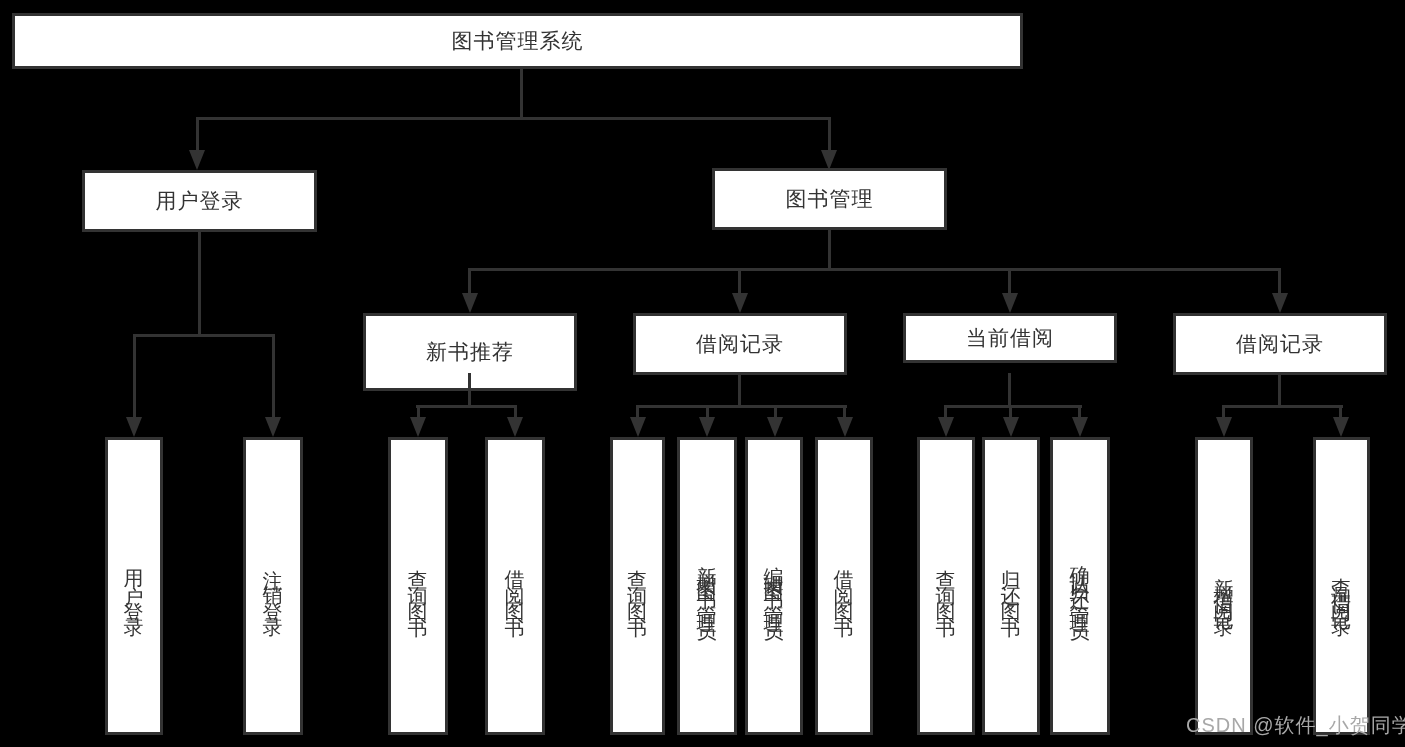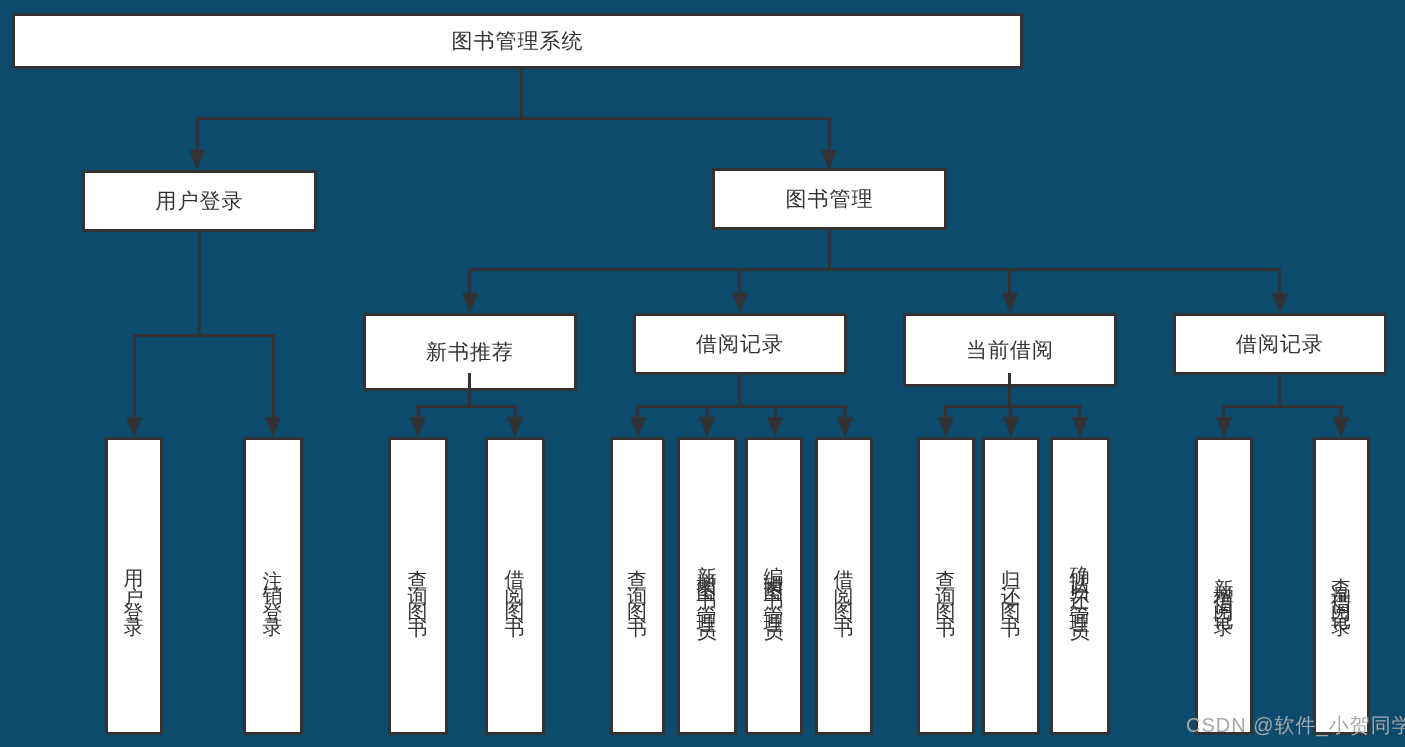--- a/index.html
+++ b/index.html
@@ -1,17 +1,17 @@
 <!DOCTYPE html>
 <html><head>
 <meta charset="utf-8">
 <style>
   html,body{margin:0;padding:0;background:#ffffff;}
   body{font-family:"Liberation Sans","DejaVu Sans",sans-serif;}
-  #canvas{position:relative;width:1405px;height:747px;background:#0c4a6e;overflow:hidden;}
+  #canvas{position:relative;width:1405px;height:747px;background:#000000;overflow:hidden;}
   .box{position:absolute;border:3px solid #333333;background:#ffffff;box-sizing:border-box;
        display:flex;align-items:center;justify-content:center;color:#333333;}
   .hbox{font-size:21px;letter-spacing:1px;}
   .vbox{writing-mode:vertical-lr;text-orientation:mixed;font-size:20px;line-height:1.1;}
   .vbox span{letter-spacing:8px;}
   .vbox.short span{letter-spacing:16px;}
   .vl{position:absolute;width:3px;background:#333333;}
   .hl{position:absolute;height:3px;background:#333333;}
   .arw{position:absolute;width:0;height:0;border-left:8px solid transparent;
        border-right:8px solid transparent;border-top:20px solid #333333;}
@@ -58,21 +58,21 @@
   <div class="arw" style="left:1002px;top:293px"></div>
   <div class="vl" style="left:1278px;top:268px;height:27px"></div>
   <div class="arw" style="left:1272px;top:293px"></div>
 
   <div class="box hbox" style="left:363px;top:313px;width:214px;height:78px">
     <span>新书推荐</span>
   </div>
   <div class="box hbox" style="left:633px;top:313px;width:214px;height:62px">
     <span>借阅记录</span>
   </div>
-  <div class="box hbox" style="left:903px;top:313px;width:214px;height:74px">
+  <div class="box hbox" style="left:903px;top:313px;width:214px;height:50px">
     <span>当前借阅</span>
   </div>
   <div class="box hbox" style="left:1173px;top:313px;width:214px;height:62px">
     <span>借阅记录</span>
   </div>
 
   <div class="vl" style="left:468px;top:373px;height:34px"></div>
   <div class="hl" style="left:416px;top:405px;width:101px"></div>
   <div class="vl" style="left:417px;top:405px;height:14px"></div>
   <div class="arw" style="left:410px;top:417px"></div>

